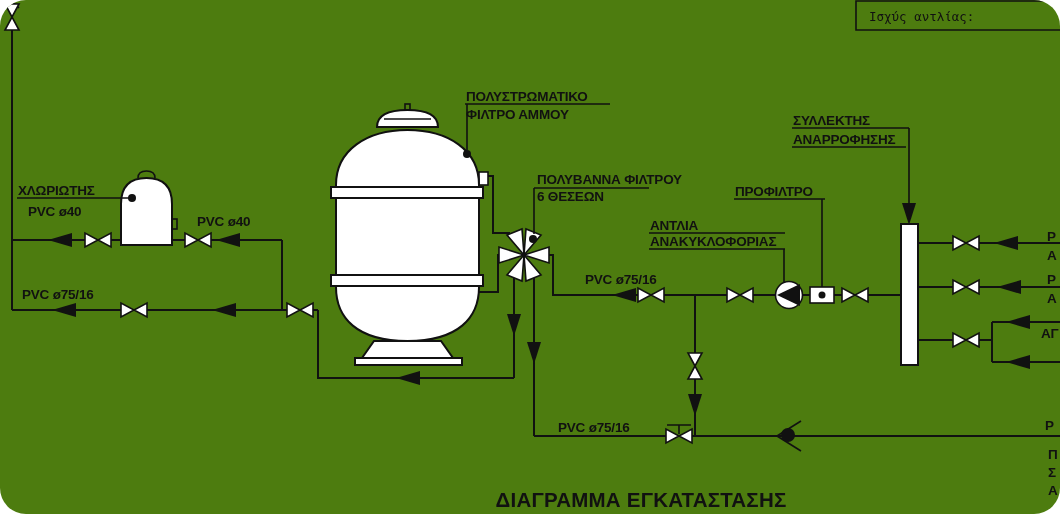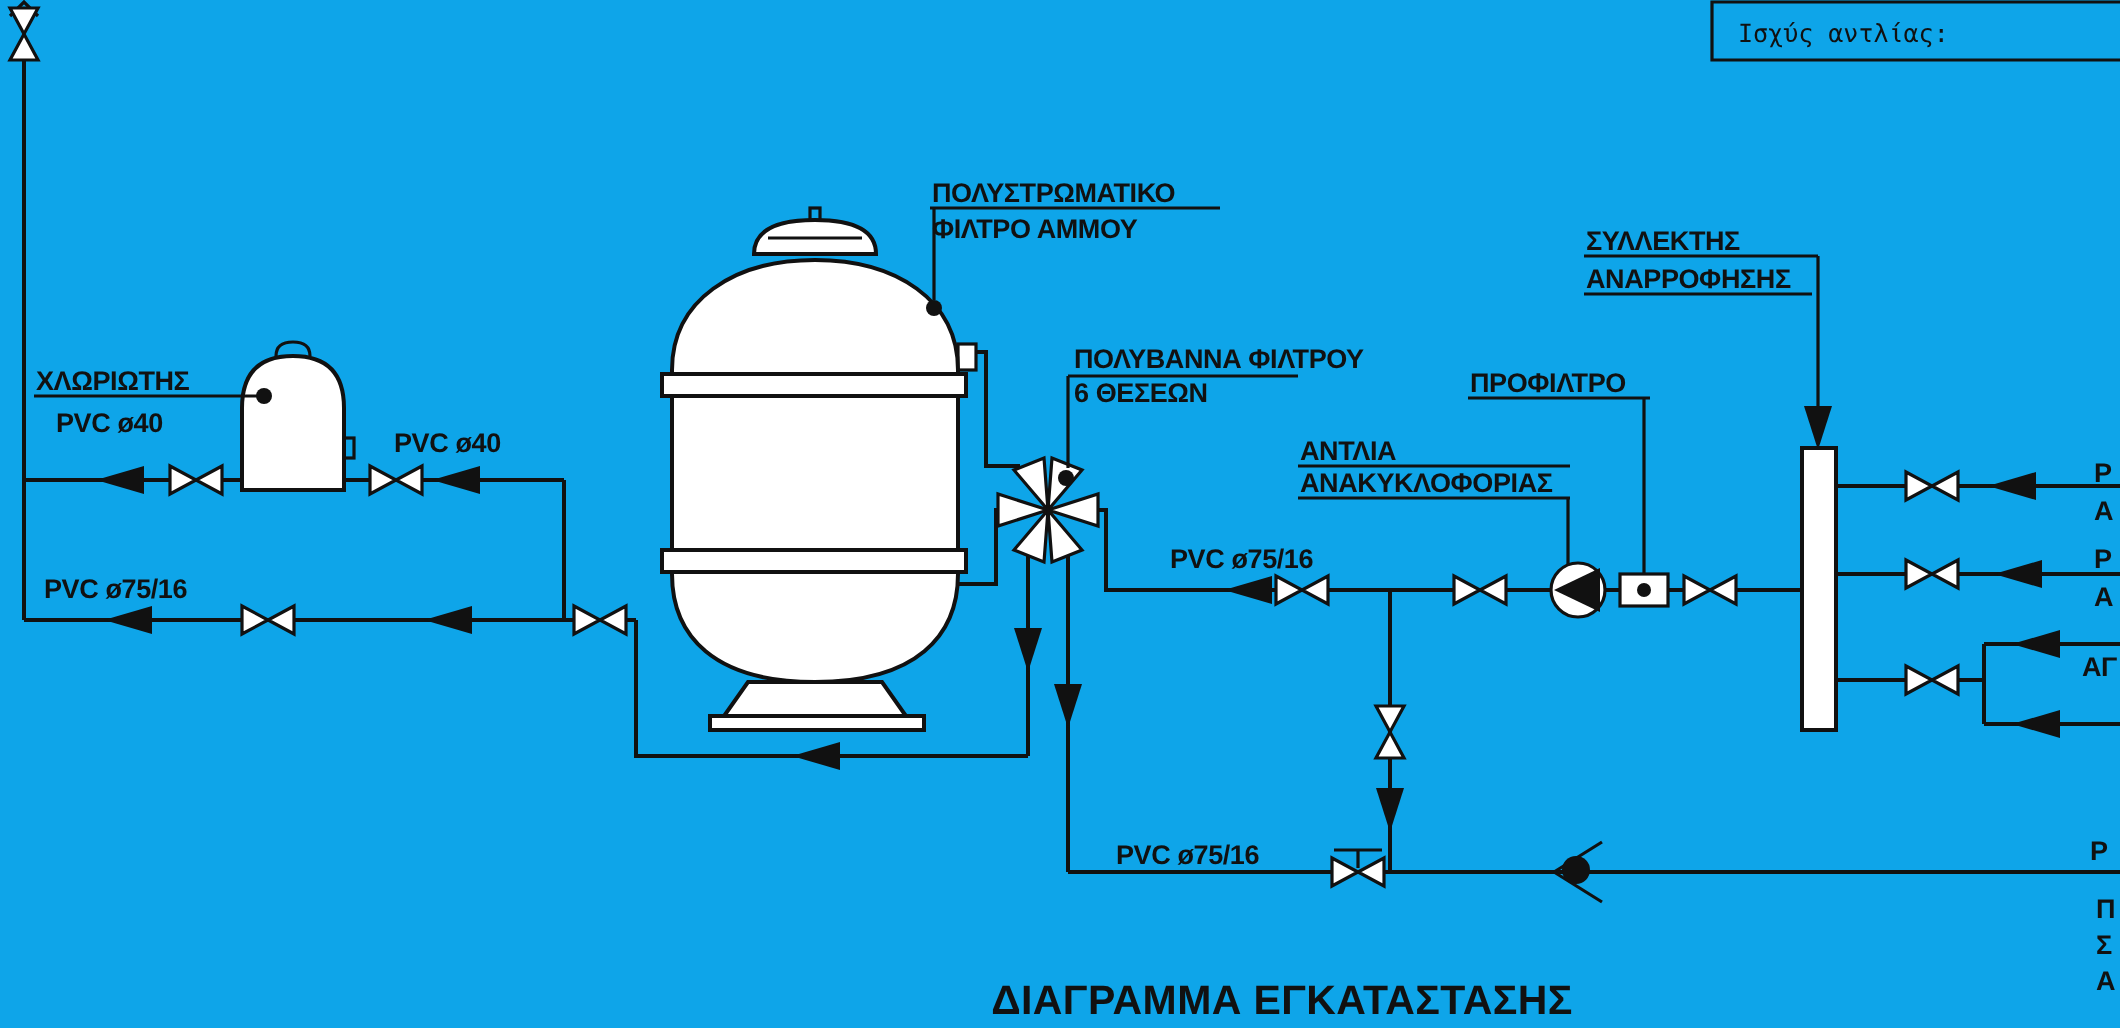--- a/index.html
+++ b/index.html
@@ -1,17 +1,17 @@
 <!DOCTYPE html>
 <html><head>
 <meta charset="utf-8">
 <style>
   html,body{margin:0;padding:0;background:#ffffff;}
-  .stage{position:relative;width:1060px;height:514px;background:#0ea5e9;overflow:hidden;
-         font-family:"Liberation Sans", sans-serif;}
+  .stage{position:relative;width:1060px;height:514px;background:#4d7c0f;overflow:hidden;
+         font-family:"Liberation Sans", sans-serif;border-radius:26px;}
   svg{display:block;}
   text{fill:#111;}
   .lbl{font-weight:bold;font-size:13.5px;letter-spacing:-0.2px;}
   .lbl-big{font-weight:bold;font-size:20.5px;letter-spacing:0.2px;}
   .lbl-mono{font-family:"DejaVu Sans Mono","Liberation Mono",monospace;font-size:12.5px;font-weight:normal;}
   .pipe{stroke:#111;stroke-width:2;fill:none;}
   .thin{stroke:#111;stroke-width:1.6;fill:none;}
   .sym{stroke:#111;stroke-width:1.6;fill:#fff;}
   .solid{fill:#111;stroke:none;}
   .vessel{stroke:#111;stroke-width:2;fill:#fff;}

